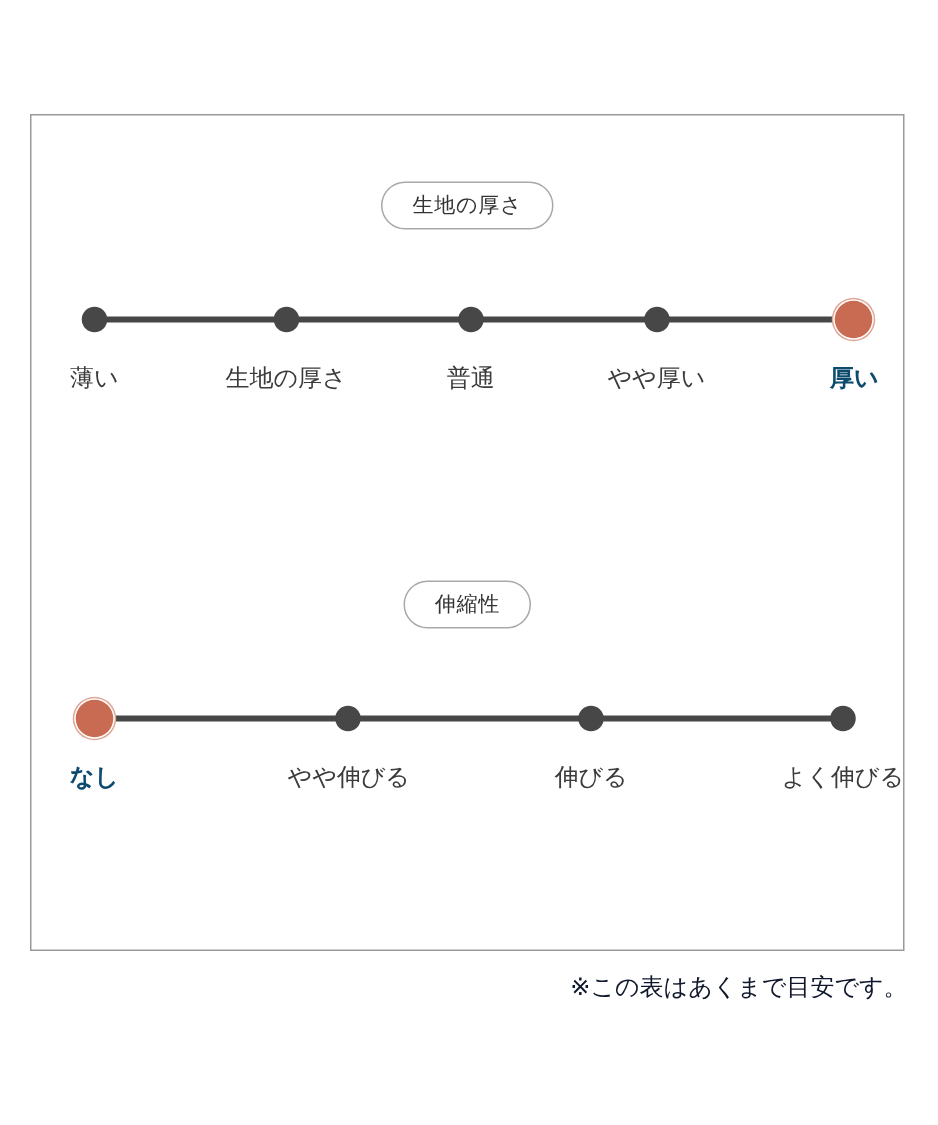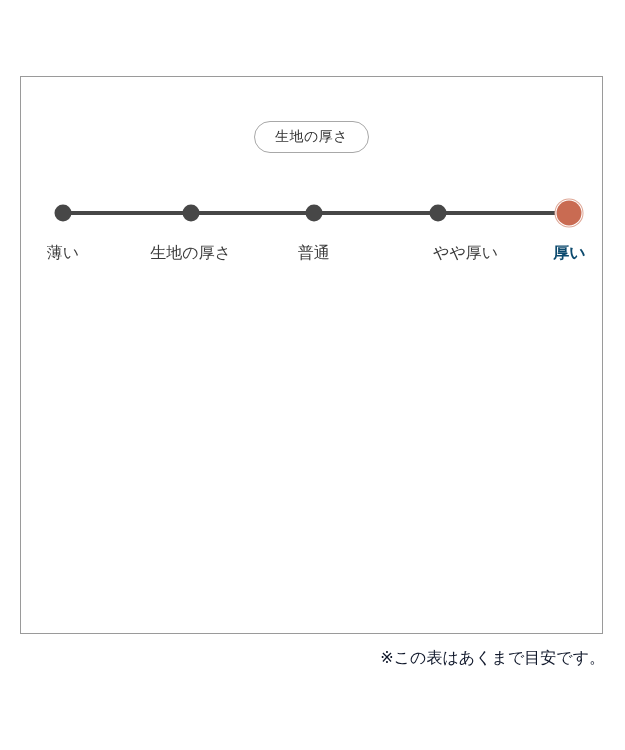--- a/index.html
+++ b/index.html
@@ -121,21 +121,39 @@
       <div class="dot" style="left: 7.2%;"></div>
       <div class="dot" style="left: 29.2%;"></div>
       <div class="dot" style="left: 50.4%;"></div>
       <div class="dot" style="left: 71.7%;"></div>
       <div class="dot selected" style="left: 94.4%;"></div>
     </div>
     <div class="labels">
       <span class="tick-label" style="left: 7.2%;">薄い</span>
       <span class="tick-label" style="left: 29.2%;">生地の厚さ</span>
       <span class="tick-label" style="left: 50.4%;">普通</span>
-      <span class="tick-label" style="left: 71.7%; margin-left: 28px;">やや厚い</span>
+      <span class="tick-label" style="left: 71.7%;">やや厚い</span>
       <span class="tick-label selected" style="left: 94.4%;">厚い</span>
     </div>
   </section>
 
+  <section class="scale-block stretch">
+    <div class="pill-wrap">
+      <span class="pill">伸縮性</span>
+    </div>
+    <div class="track-area">
+      <div class="track-line" style="left: 7.2%; width: 85.9%;"></div>
+      <div class="dot selected" style="left: 7.2%;"></div>
+      <div class="dot" style="left: 36.4%;"></div>
+      <div class="dot" style="left: 64.2%;"></div>
+      <div class="dot" style="left: 93.1%;"></div>
+    </div>
+    <div class="labels">
+      <span class="tick-label selected" style="left: 7.2%;">なし</span>
+      <span class="tick-label" style="left: 36.4%;">やや伸びる</span>
+      <span class="tick-label" style="left: 64.2%;">伸びる</span>
+      <span class="tick-label" style="left: 93.1%;">よく伸びる</span>
+    </div>
+  </section>
 
 </div>
 
 <div class="footnote">※この表はあくまで目安です。</div>
 
 </body></html>

